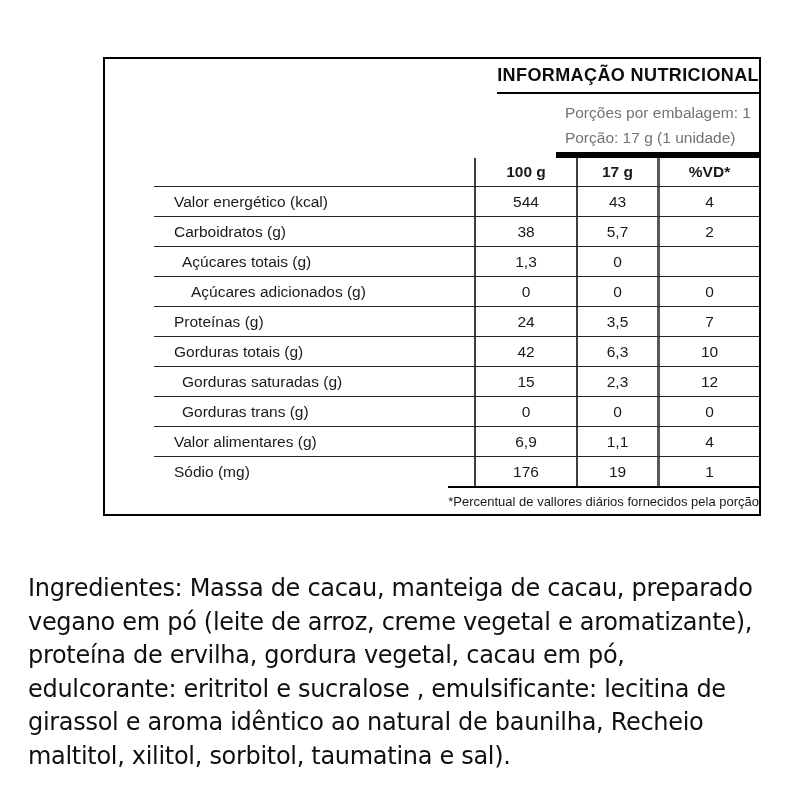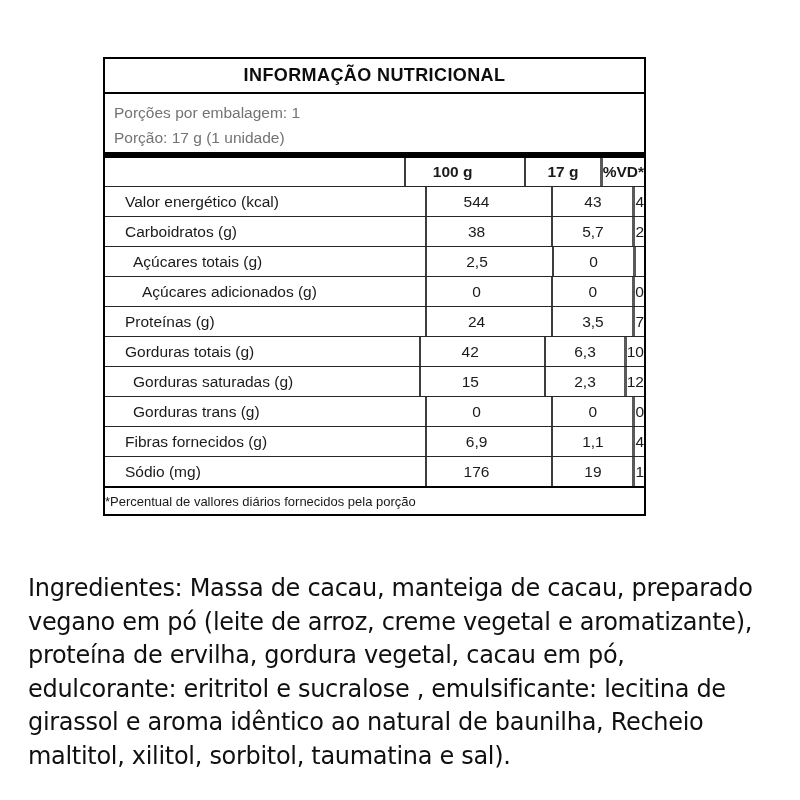--- a/index.html
+++ b/index.html
@@ -2,23 +2,23 @@
 <html><head>
 <meta charset="utf-8">
 <style>
   html, body { margin:0; padding:0; }
   body {
     width:800px; height:800px; background:#ffffff; position:relative;
     font-family:"Liberation Sans", sans-serif; color:#111;
     overflow:hidden;
   }
   .ntable {
-    position:absolute; left:103px; top:57px; width:543px; height:459px;
+    position:absolute; left:103px; top:57px; width:658px; height:459px;
     border:2px solid #000; box-sizing:border-box; background:#fff;
-    display:flex; flex-direction:column;
+    display:flex; flex-direction:column;align-items:flex-end;
   }
   .title-row {
     height:33px; flex:0 0 33px; border-bottom:2px solid #000;
     display:flex; align-items:center; justify-content:center;
     font-weight:bold; font-size:18px; letter-spacing:.4px; color:#0d0d0d;
   }
   .serving {
     flex:0 0 64px; height:64px; border-bottom:6px solid #000;
     box-sizing:border-box; padding:6px 8px 0 9px; font-size:15.5px; color:#737373;
   }
@@ -31,21 +31,21 @@
   .cell-label {
     width:308px; box-sizing:border-box; display:flex; align-items:center;
     padding-left:8px; overflow:hidden; white-space:nowrap;margin-left:12px;
   }
   .cell-label.ind1 { padding-left:16px; }
   .cell-label.ind2 { padding-left:25px; }
   .cell-val {
     width:102px; box-sizing:border-box; border-left:2px solid #3d3d3d;
     display:flex; align-items:center; justify-content:center;
   }
-  .cell-val.c17 { width:81px;margin-left:25px; }
+  .cell-val.c17 { width:81px; }
   .cell-val.cvd { flex:1; border-left:3px solid #5a5a5a; }
   .footnote {
     flex:1; border-top:2px solid #000; box-sizing:border-box;
     display:flex; align-items:center; 
     font-size:13px; color:#1a1a1a;
   }
   .ingredients {
     position:absolute; left:28px; top:572px;
     font-family:"DejaVu Sans", sans-serif; font-size:24px;
     letter-spacing:-0.3px; line-height:33.5px; color:#101010;
@@ -80,21 +80,21 @@
 
   <div class="grid-row">
     <div class="cell-label">Carboidratos (g)</div>
     <div class="cell-val">38</div>
     <div class="cell-val c17">5,7</div>
     <div class="cell-val cvd">2</div>
   </div>
 
   <div class="grid-row">
     <div class="cell-label ind1">Açúcares totais (g)</div>
-    <div class="cell-val">2,5</div>
+    <div class="cell-val">1,3</div>
     <div class="cell-val c17">0</div>
     <div class="cell-val cvd"></div>
   </div>
 
   <div class="grid-row">
     <div class="cell-label ind2">Açúcares adicionados (g)</div>
     <div class="cell-val">0</div>
     <div class="cell-val c17">0</div>
     <div class="cell-val cvd">0</div>
   </div>
@@ -121,21 +121,21 @@
   </div>
 
   <div class="grid-row">
     <div class="cell-label ind1">Gorduras trans (g)</div>
     <div class="cell-val">0</div>
     <div class="cell-val c17">0</div>
     <div class="cell-val cvd">0</div>
   </div>
 
   <div class="grid-row">
-    <div class="cell-label">Fibras fornecidos (g)</div>
+    <div class="cell-label">Valor alimentares (g)</div>
     <div class="cell-val">6,9</div>
     <div class="cell-val c17">1,1</div>
     <div class="cell-val cvd">4</div>
   </div>
 
   <div class="grid-row">
     <div class="cell-label">Sódio (mg)</div>
     <div class="cell-val">176</div>
     <div class="cell-val c17">19</div>
     <div class="cell-val cvd">1</div>

